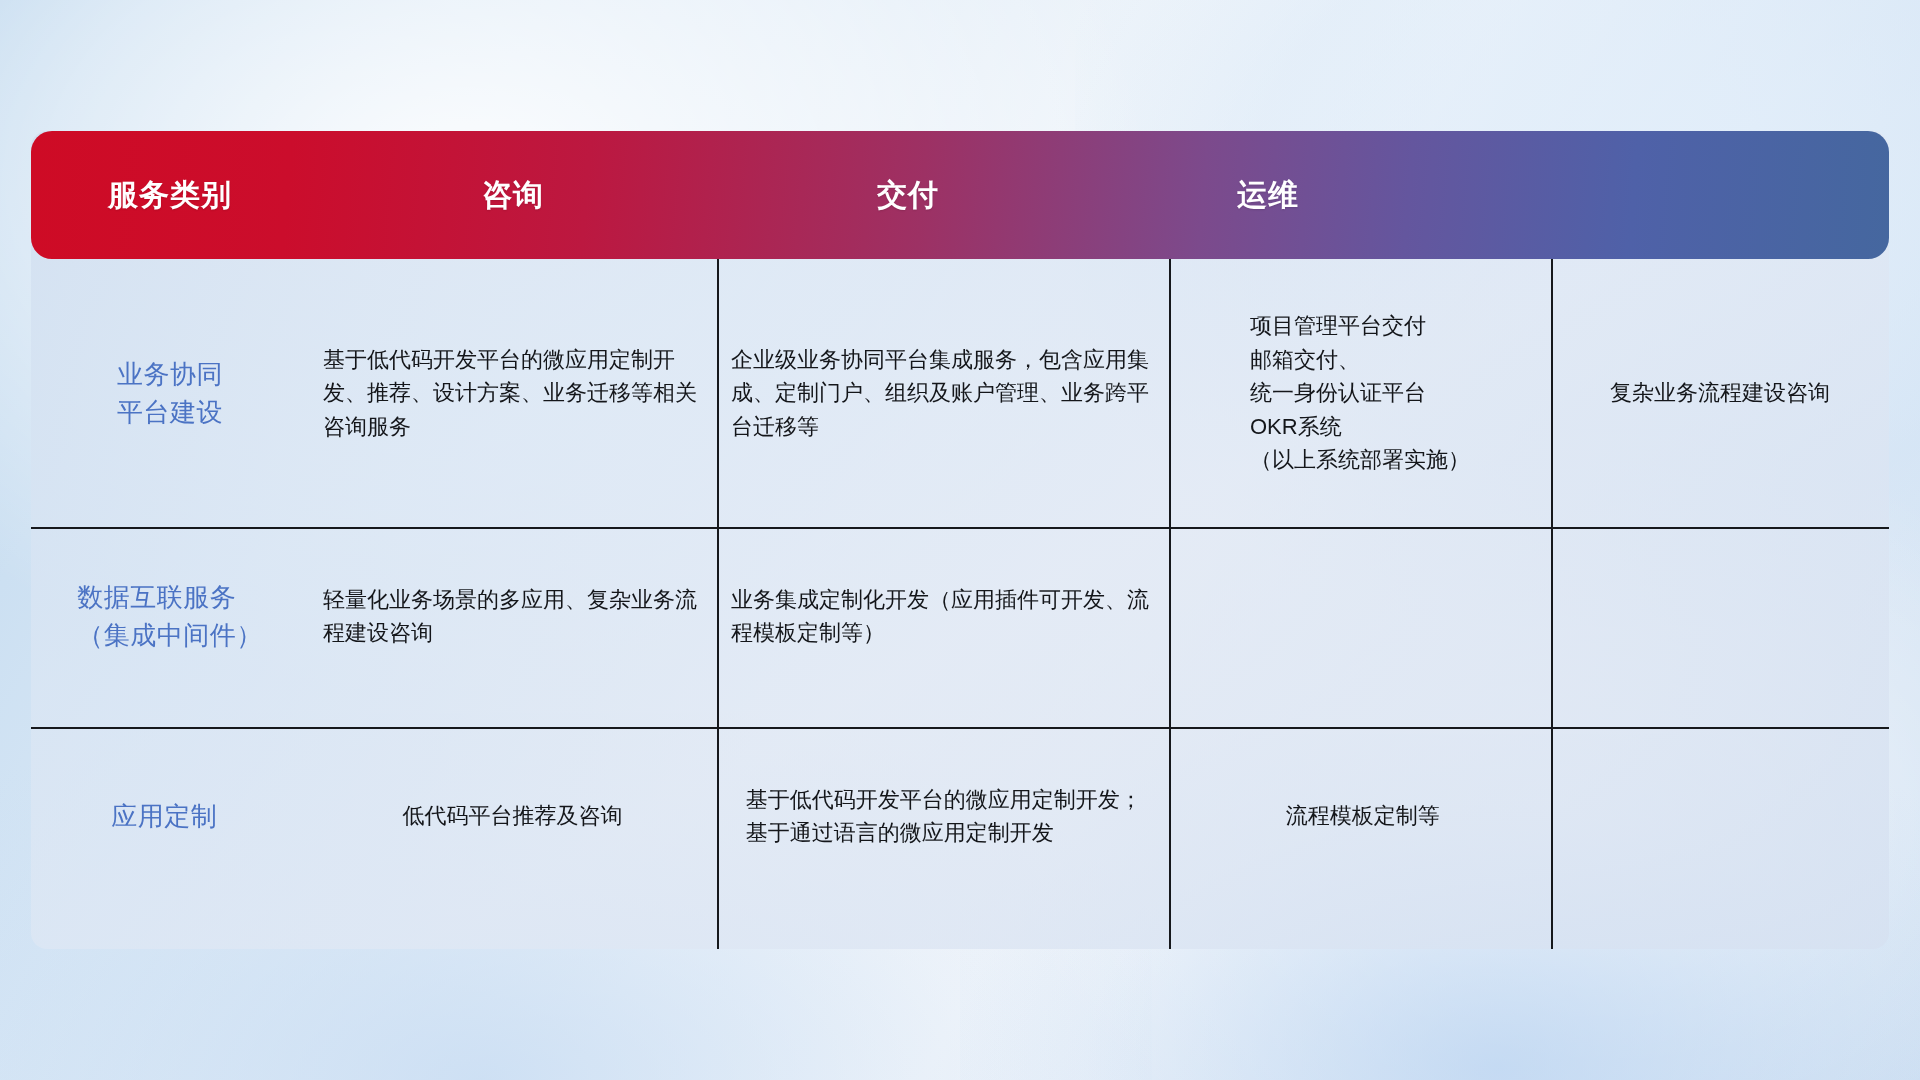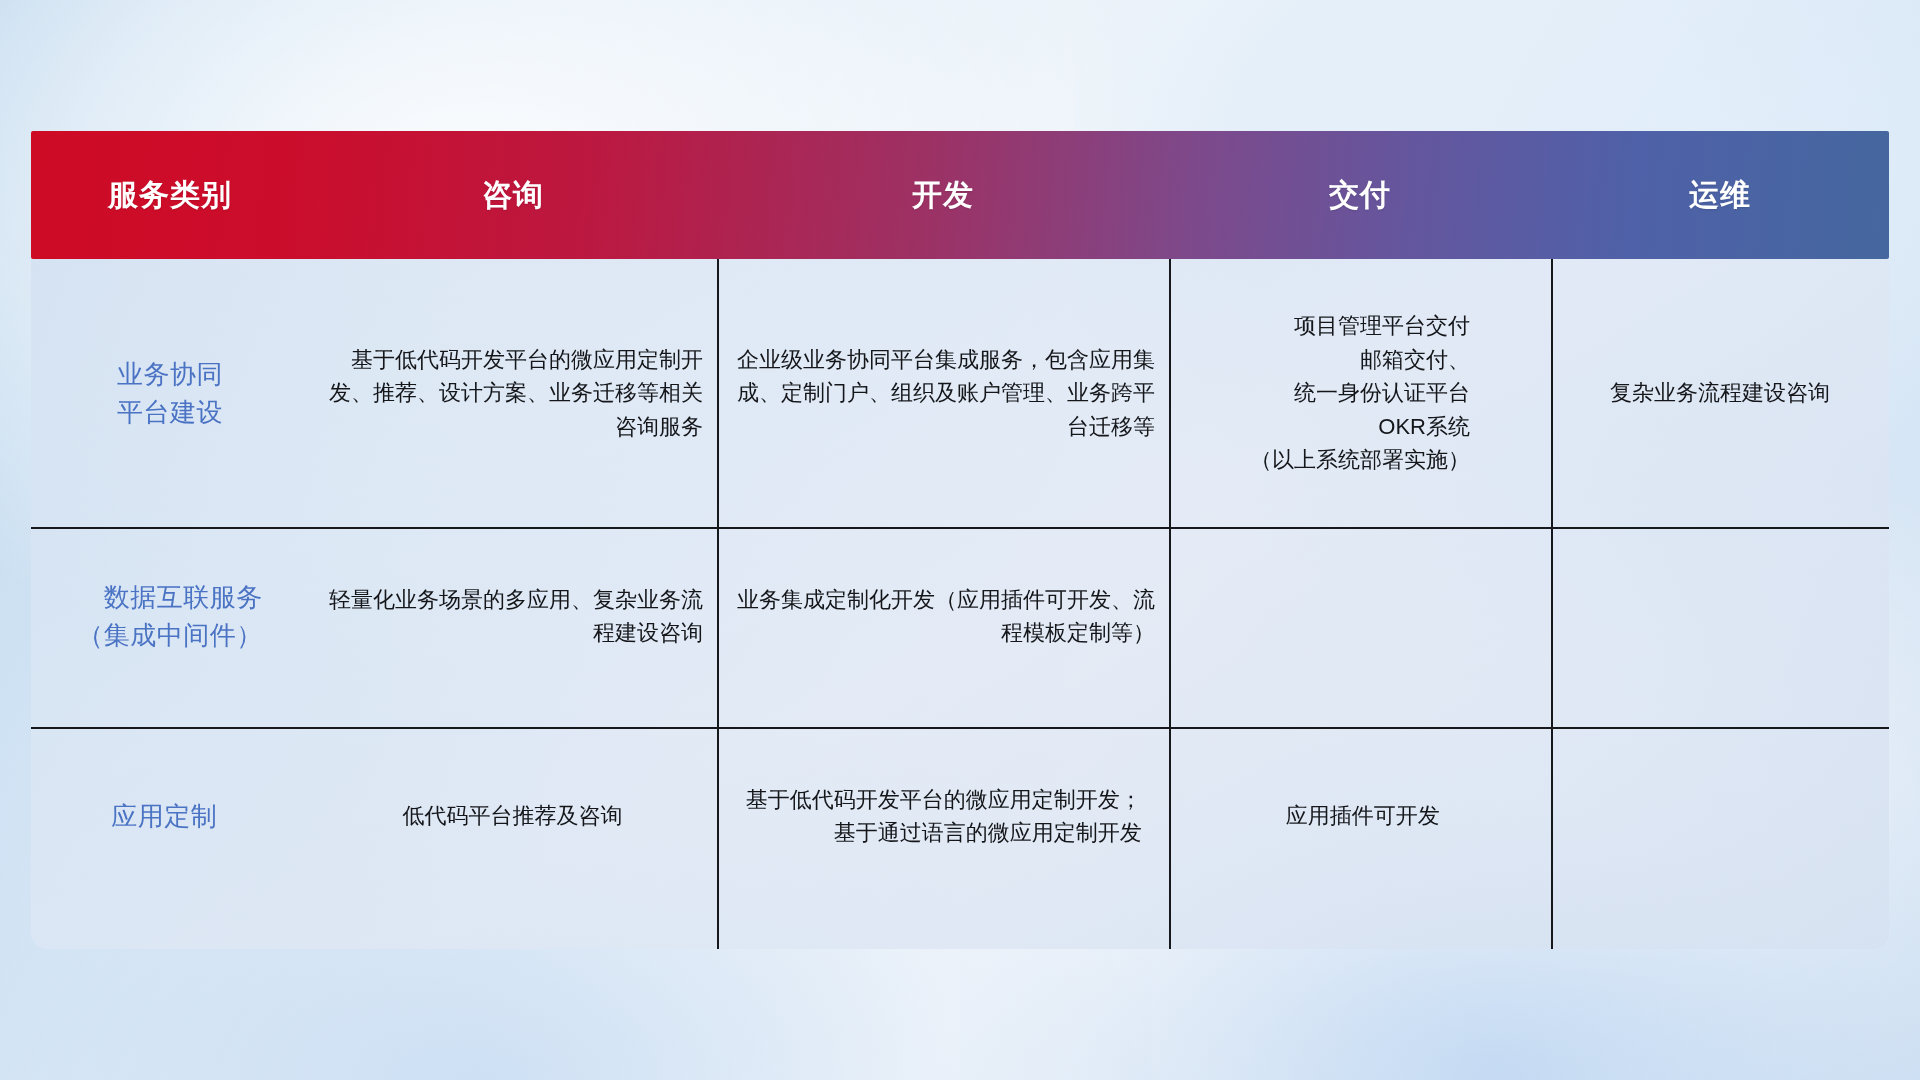--- a/index.html
+++ b/index.html
@@ -51,21 +51,21 @@
     width:100%; height:100%;
     background:linear-gradient(150deg,rgba(209,223,240,.82) 0%,rgba(218,230,244,.80) 30%,rgba(224,232,244,.80) 55%,rgba(214,225,241,.82) 100%);
     border-radius:16px;
   }
 
   
   #header{
     position:absolute;
     left:0; top:0;
     width:100%; height:128px;
-    border-radius:2px;
+    border-radius:21px;
     overflow:hidden;
     z-index:4;
   }
   .header-grad{
     position:absolute;inset:0;
     background:linear-gradient(95deg,
       #ce0b25 0%,
       #cb0d2c 14%,
       #bc1840 30%,
       #9d3164 48%,
@@ -105,21 +105,21 @@
   .r3{height:222px;gap:20px;}
 
   .cell{
     display:flex;
     align-items:center;
     justify-content:center;
     padding:6px 14px;
     position:relative;
   }
   .cell-inner{
-    text-align:right;
+    text-align:left;
     line-height:1.52;
     font-size:22px;
     color:#14161a;
     white-space:pre-line;
     word-break:break-all;
   }
   .cat .cell-inner{
     color:#4b73c4;
     font-weight:normal;
     font-size:26px;
@@ -164,21 +164,20 @@
 
 <div id="card">
 
   <div class="card-body"></div>
 
   <div id="header">
     <div class="header-grad"></div>
     <div class="header-cells">
       <div class="hcell c0">服务类别</div>
       <div class="hcell c1">咨询</div>
-      <div class="hcell c2">开发</div>
       <div class="hcell c3">交付</div>
       <div class="hcell c4">运维</div>
     </div>
   </div>
 
   <div id="grid">
 
     <div class="row r1">
       <div class="cell c0 cat">
         <div class="cell-inner">业务协同
@@ -226,21 +225,21 @@
         <div class="cell-inner">应用定制</div>
       </div>
       <div class="cell c1">
         <div class="cell-inner">低代码平台推荐及咨询</div>
       </div>
       <div class="cell c2">
         <div class="cell-inner">基于低代码开发平台的微应用定制开发；
 基于通过语言的微应用定制开发</div>
       </div>
       <div class="cell c3">
-        <div class="cell-inner">应用插件可开发</div>
+        <div class="cell-inner">流程模板定制等</div>
       </div>
       <div class="cell c4">
         <div class="cell-inner"></div>
       </div>
     </div>
 
     <div class="hline" id="hl1"></div>
     <div class="hline" id="hl2"></div>
     <div class="vline" id="vl1"></div>
     <div class="vline" id="vl2"></div>

